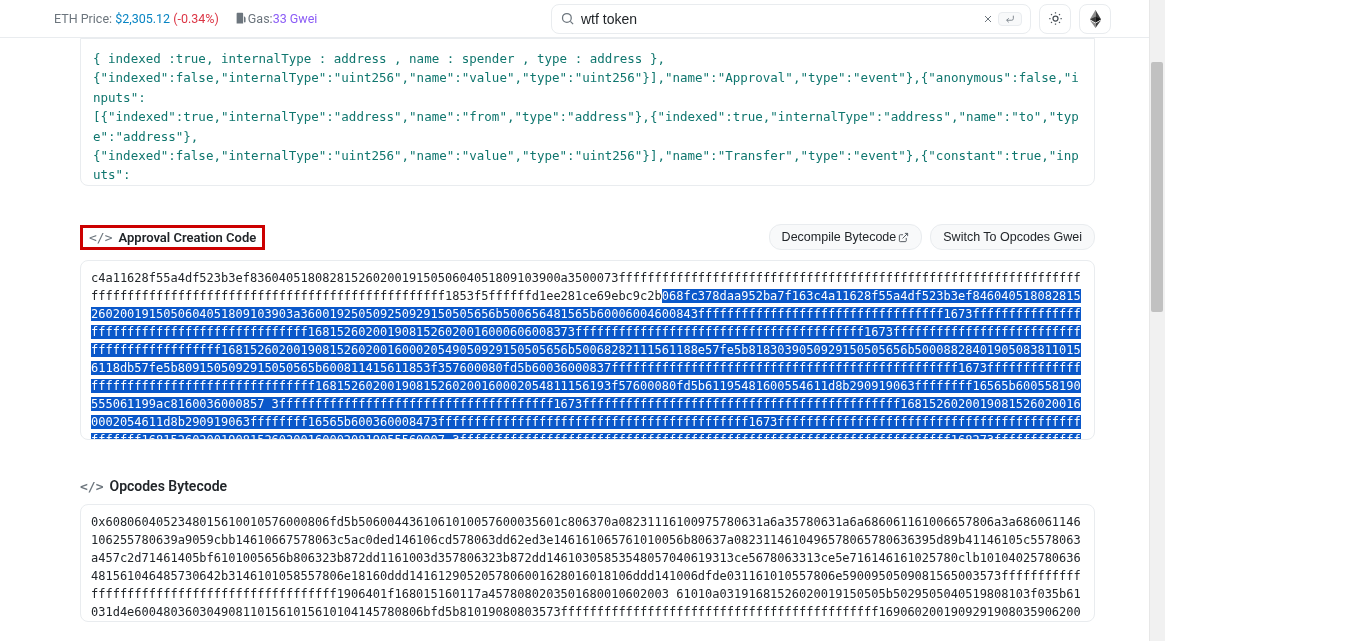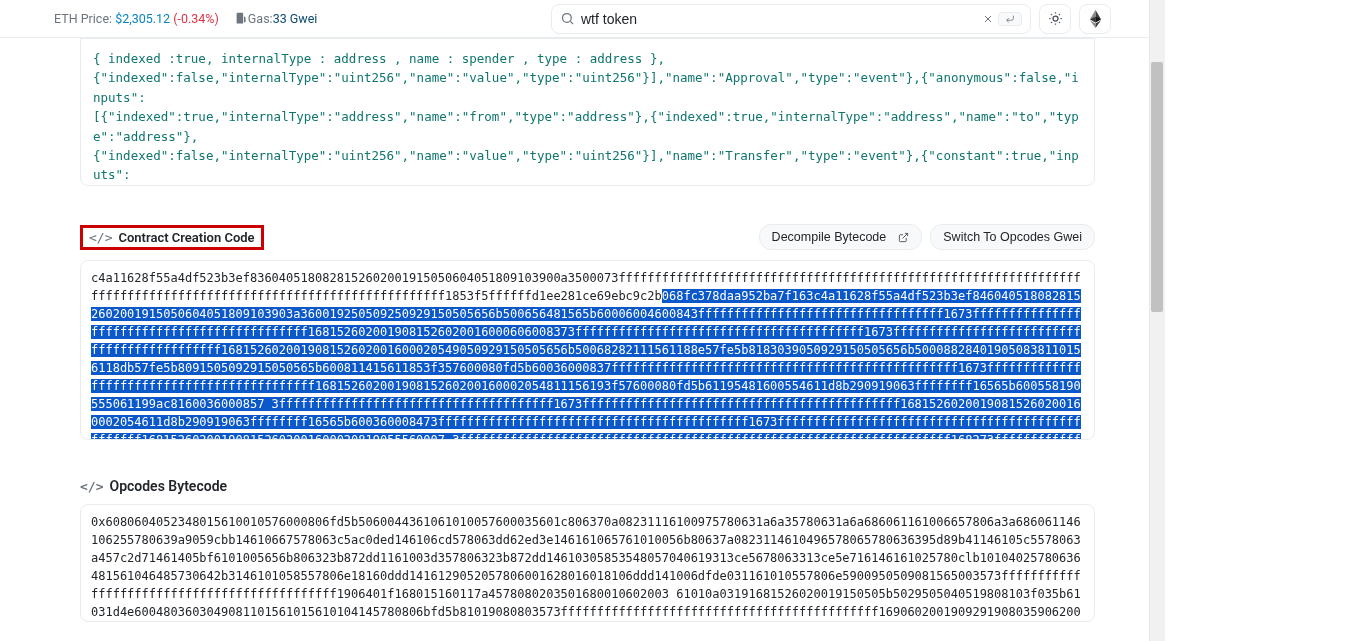--- a/index.html
+++ b/index.html
@@ -6,36 +6,36 @@
 body{font-family:-apple-system,BlinkMacSystemFont,"Segoe UI",Roboto,Arial,sans-serif;font-size:13px;background:#fff;color:#212529;overflow-x:hidden;}
 .page-wrap{width:1165px;height:641px;position:relative;overflow:hidden;}
 .scrollbar-track{position:absolute;right:0;top:0;width:16px;height:100%;background:#f1f1f1;border-left:1px solid #e7e7e7;}
 .scrollbar-thumb{position:absolute;right:2px;top:62px;width:12px;height:250px;background:#c1c1c1;border-radius:2px;}
 .topbar{display:flex;align-items:center;justify-content:space-between;padding:6px 54px 6px 54px;border-bottom:1px solid #e9ecef;height:38px;}
 .tb-left{display:flex;align-items:center;gap:16px;font-size:12.5px;color:#6c757d;}
 .eth-price .price{color:#0784c3;}
 .eth-price .change{color:#dc3545;}
 .gas{display:flex;align-items:center;}
 .gas-icon{width:13px;height:13px;display:inline-block;}
-.gas a{color:#0c4a6e;text-decoration:none;text-align:right;}
+.gas a{color:#8b5cf6;text-decoration:none;text-align:right;}
 .tb-right{display:flex;align-items:flex-start;gap:8px;}
 .searchbox{display:flex;align-items:center;width:480px;height:30px;border:1px solid #e9ecef;border-radius:8px;padding:0 8px;background:#fff;}
 .searchbox .s-icon{color:#6c757d;margin-right:6px;}
 .searchbox input{flex:1;border:none;outline:none;font-size:14px;color:#212529;}
 .searchbox .clear-btn,.searchbox .slash-key{margin-left:4px;color:#6c757d;}
 .slash-key{border:1px solid #e9ecef;border-radius:4px;padding:0 6px;font-size:11px;background:#f8f9fa;}
 .sq-btn{width:32px;height:30px;border:1px solid #e9ecef;border-radius:8px;background:#fff;display:flex;align-items:center;justify-content:center;color:#495057;}
 .content{padding:0 70px 0 80px;}
 .abi-box{border:1px solid #e9ecef;border-bottom-left-radius:8px;border-bottom-right-radius:8px;padding:10px 12px;font-family:Menlo,Consolas,monospace;font-size:12.5px;line-height:1.55;color:#0f766e;height:148px;overflow:hidden;word-break:break-all;}
 .sect{margin-top:38px;}
 .sect-hdr{display:flex;align-items:center;justify-content:space-between;margin-bottom:10px;}
 .sect-hdr-left{display:flex;align-items:center;gap:6px;font-weight:600;font-size:14px;}
 .sect-hdr-left .angle-icon{color:#6c757d;font-family:monospace;font-size:13px;}
 .btn-row{display:flex;gap:8px;}
-.btn{border:1px solid #e9ecef;background:#f8f9fa;border-radius:12px;padding:5px 12px;font-size:12.5px;color:#212529;display:flex;align-items:center;gap:12px;cursor:pointer;}
+.btn{border:1px solid #e9ecef;background:#f8f9fa;border-radius:12px;padding:5px 12px;font-size:12.5px;color:#212529;display:flex;align-items:center;gap:2px;cursor:pointer;}
 .code-box{border:1px solid #e9ecef;border-radius:8px;padding:8px 10px;font-family:Menlo,Consolas,monospace;font-size:12px;line-height:1.5;word-break:break-all;color:#212529;}
 .selected-text{background:#0a58ca;color:#fff;}
 .cc-box{height:180px;overflow:hidden;}
 .db-box{height:118px;overflow:hidden;}
 .highlight-box{border:3px solid #c00;padding:2px 6px;display:inline-flex;align-items:center;gap:6px;}
 .highlight-box .angle-icon{color:#6c757d;font-family:monospace;font-size:13px;}
 svg{display:block;}
 </style>
 </head>
 <body>
@@ -119,21 +119,21 @@
 [{"internalType":"address","name":"owner","type":"address"},{"internalType":"address","name":"spender","type":"address"}],"name":"allowance","outputs":
 [{"internalType":"uint256","name":"","type":"uint256"}],"payable":false,"stateMutability":"view","type":"function"},{"constant":false,"inputs":
 [{"internalType":"address","name":"spender","type":"address"},{"internalType":"uint256","name":"value","type":"uint256"}],"name":"approve","outputs":
 [{"internalType":"bool","name":"","type":"bool"}],"payable":false,"stateMutability":"nonpayable","type":"function"},{"constant":true,"inputs":
 [{"internalType":"address","name":"owner","type":"address"}],"name":"balanceOf","outputs":</span></div>
 
     <div class="sect">
       <div class="sect-hdr">
         <span class="highlight-box">
           <span class="angle-icon">&lt;/&gt;</span>
-          <span style="font-weight:600;">Contract Creation Code</span>
+          <span style="font-weight:600;">Approval Creation Code</span>
         </span>
         <div class="btn-row">
           <button class="btn">
             <span>Decompile Bytecode</span>
             <span>
               <svg width="11" height="11" viewBox="0 0 24 24" fill="none" stroke="#495057" stroke-width="2">
                   <path d="M18 13v6a2 2 0 01-2 2H5a2 2 0 01-2-2V8a2 2 0 012-2h6"></path>
                   <polyline points="15 3 21 3 21 9"></polyline>
                   <line x1="10" y1="14" x2="21" y2="3"></line>
                 </svg>

